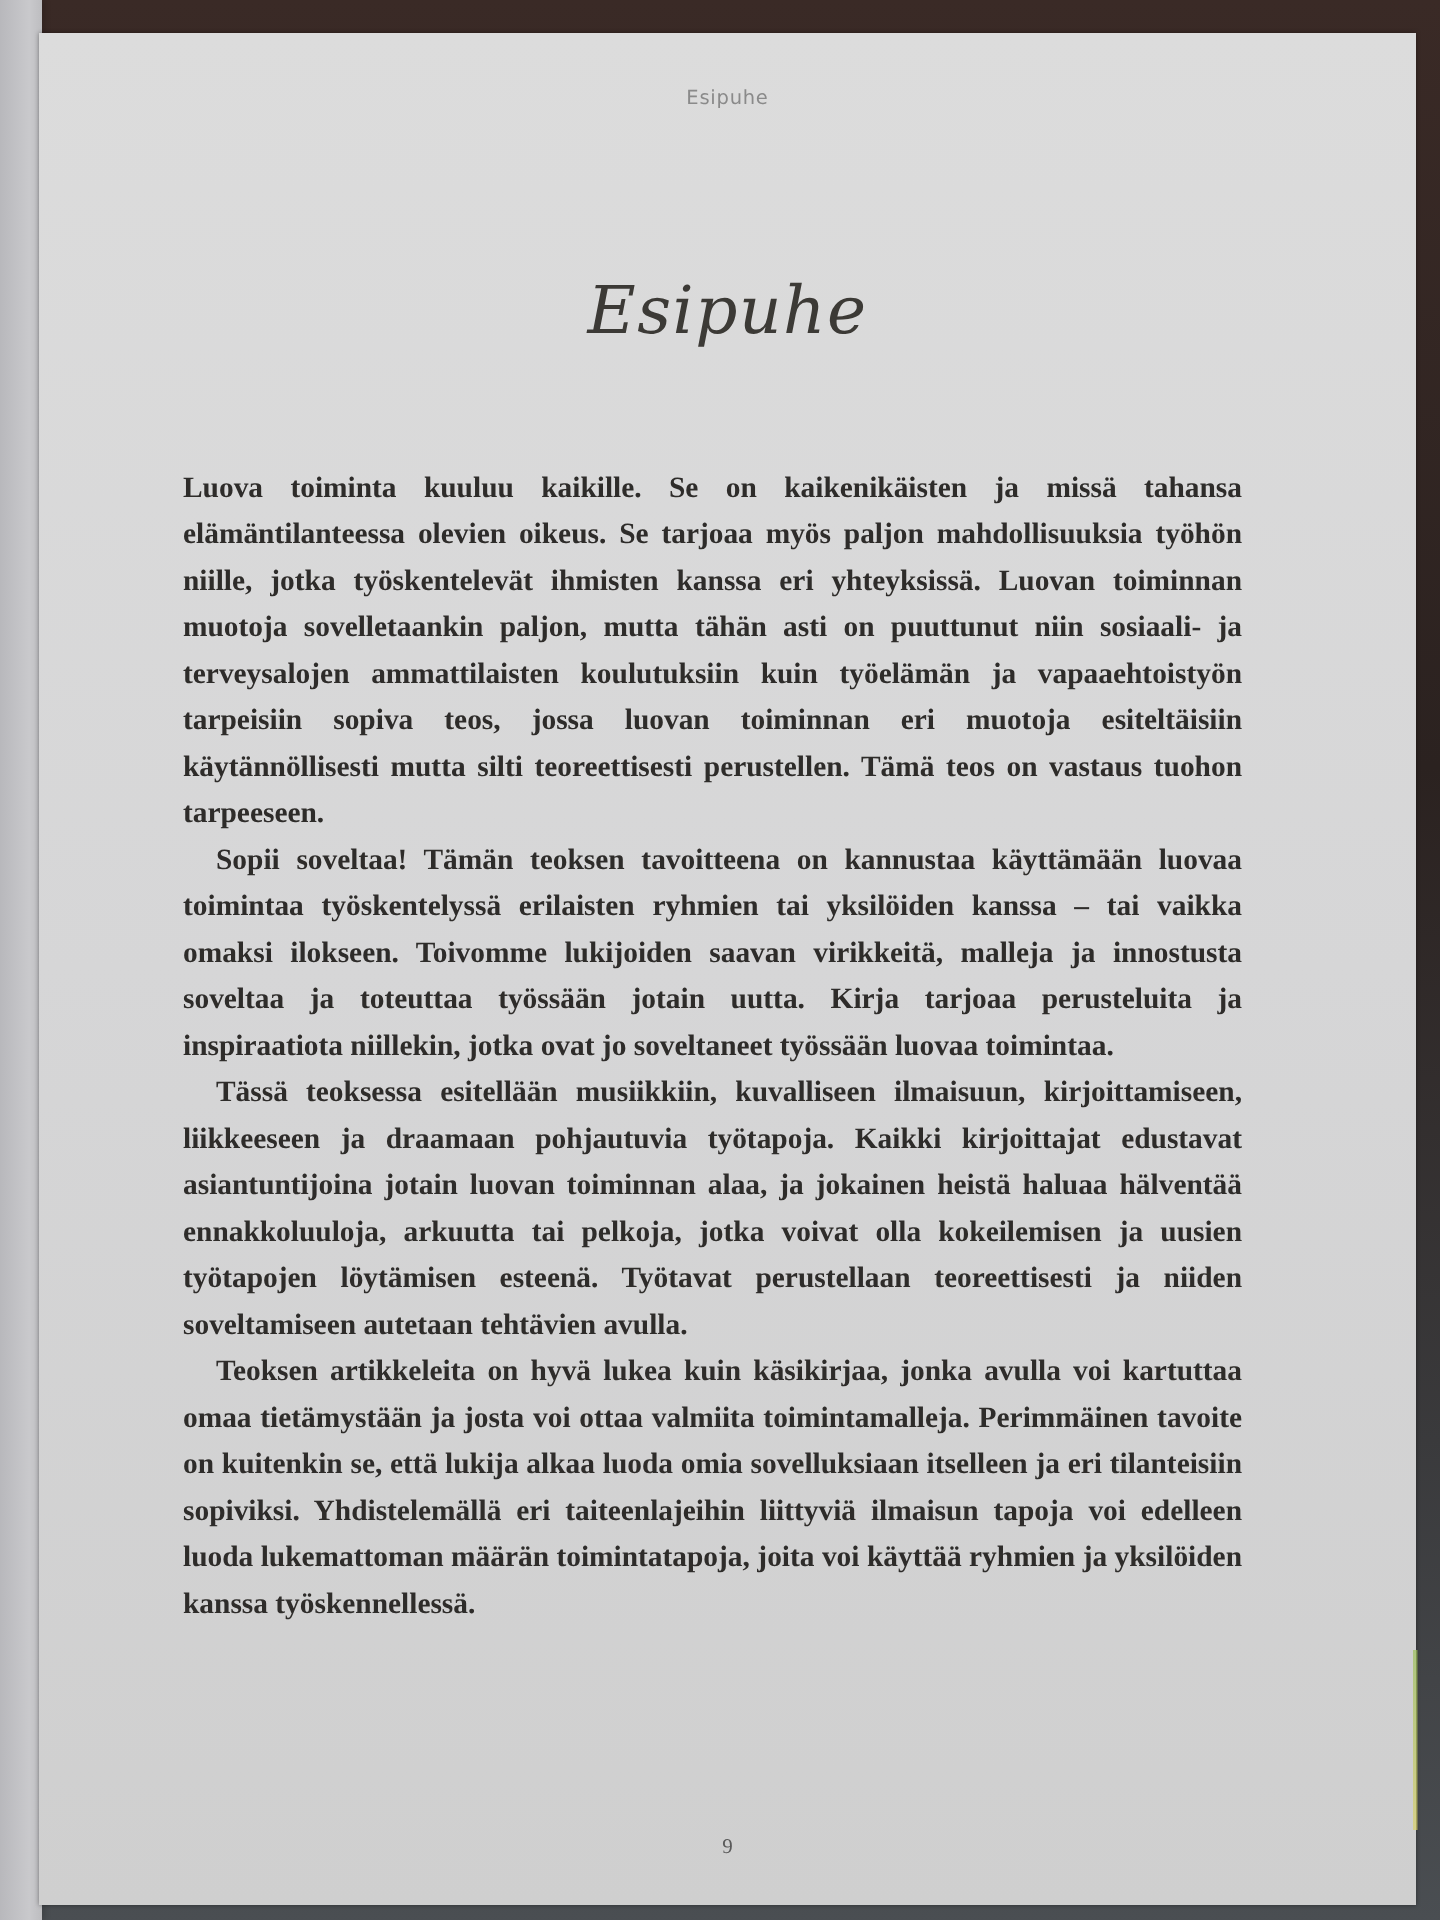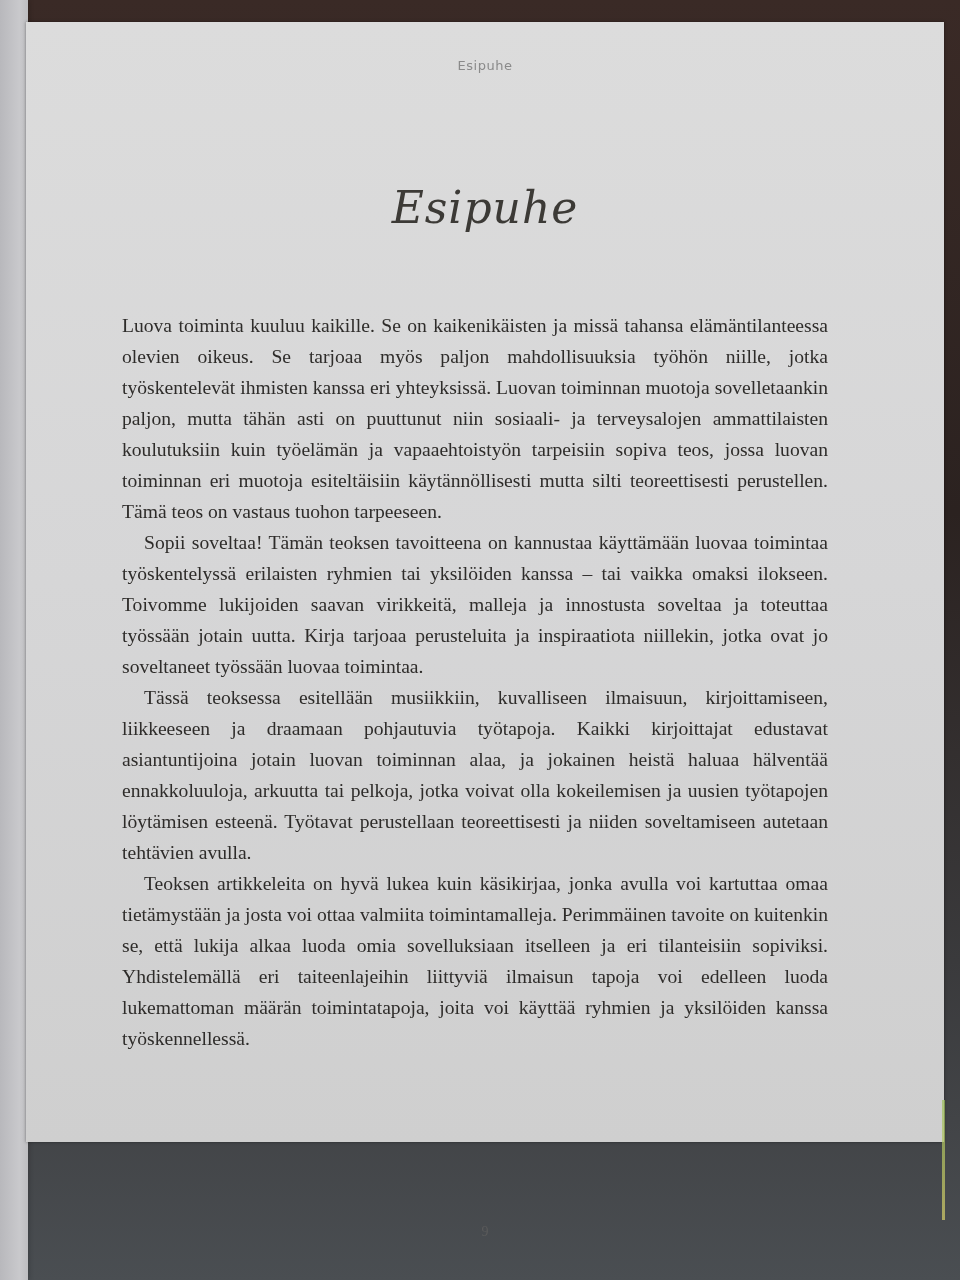--- a/index.html
+++ b/index.html
@@ -11,40 +11,40 @@
     .backdrop {
       position: absolute; inset: 0;
       background: linear-gradient(180deg, #3a2a26 0%, #2b2220 40%, #3a3a3c 75%, #4a4e52 100%);
     }
     .left-page-edge {
       position: absolute; left: 0; top: 0; width: 28px; height: 1280px;
       background: linear-gradient(90deg, #b8b8bc 0%, #c9c9cc 70%, #bdbdc0 100%);
       box-shadow: 2px 0 4px rgba(0,0,0,0.15);
     }
     .page {
-      position: absolute; left: 26px; top: 22px; width: 918px; height: 1120px;
+      position: absolute; left: 26px; top: 22px; width: 918px; height: 1248px;
       background: linear-gradient(180deg, #dcdcdc 0%, #d6d6d7 50%, #cfcfcf 100%);
       box-shadow: 0 0 3px rgba(0,0,0,0.4);
     }
     .running-head {
       position: absolute; top: 36px; left: 0; width: 100%;
       text-align: center;
       font-family: "DejaVu Sans", sans-serif; font-size: 13px; letter-spacing: 0.5px;
       color: #8a8a8a;
     }
     .chapter-title {
       position: absolute; top: 160px; left: 0; width: 100%;
       text-align: center;
       font-family: "DejaVu Serif", serif; font-style: italic;
       font-size: 44px; color: #3c3a36; letter-spacing: 1px;
     }
     .body-text {
       position: absolute; left: 96px; top: 288px; width: 706px;
       font-size: 19.6px; line-height: 31px; color: #2e2c2a;
-      text-align: justify; hyphens: manual;
+      text-align: justify; hyphens: manual; font-weight: bold;
     }
     .body-text p { margin: 0; text-indent: 0; }
     .body-text p + p { text-indent: 22px; }
     .page-number {
       position: absolute; top: 1202px; left: 0; width: 100%;
       text-align: center; font-size: 14px; color: #5a5a5a;
     }
     .green-edge {
       position: absolute; left: 942px; top: 1100px; width: 3px; height: 120px;
       background: linear-gradient(180deg, #9bbf5a, #d8d06a);

